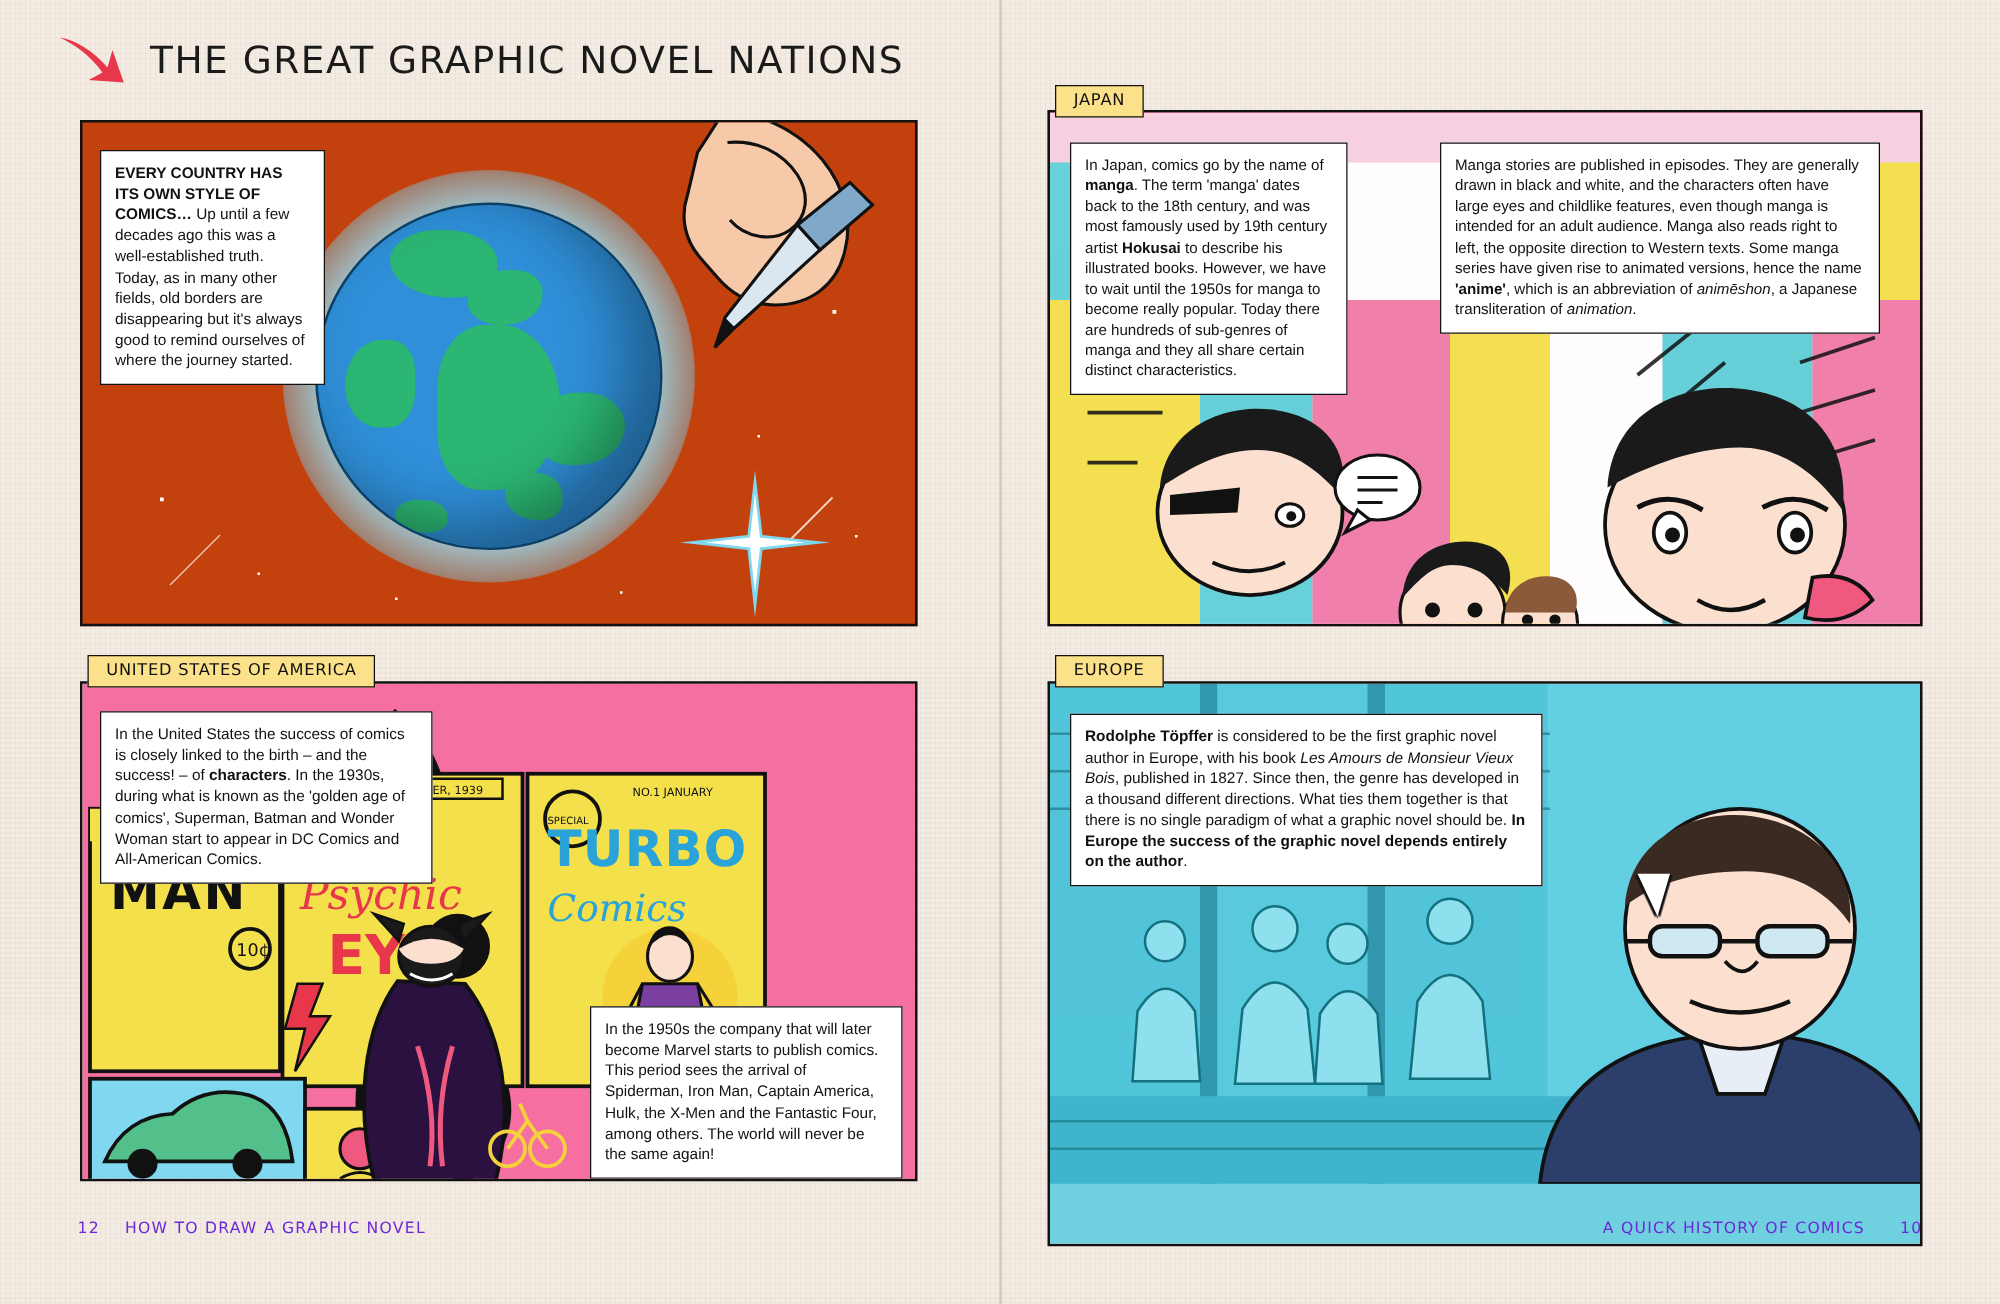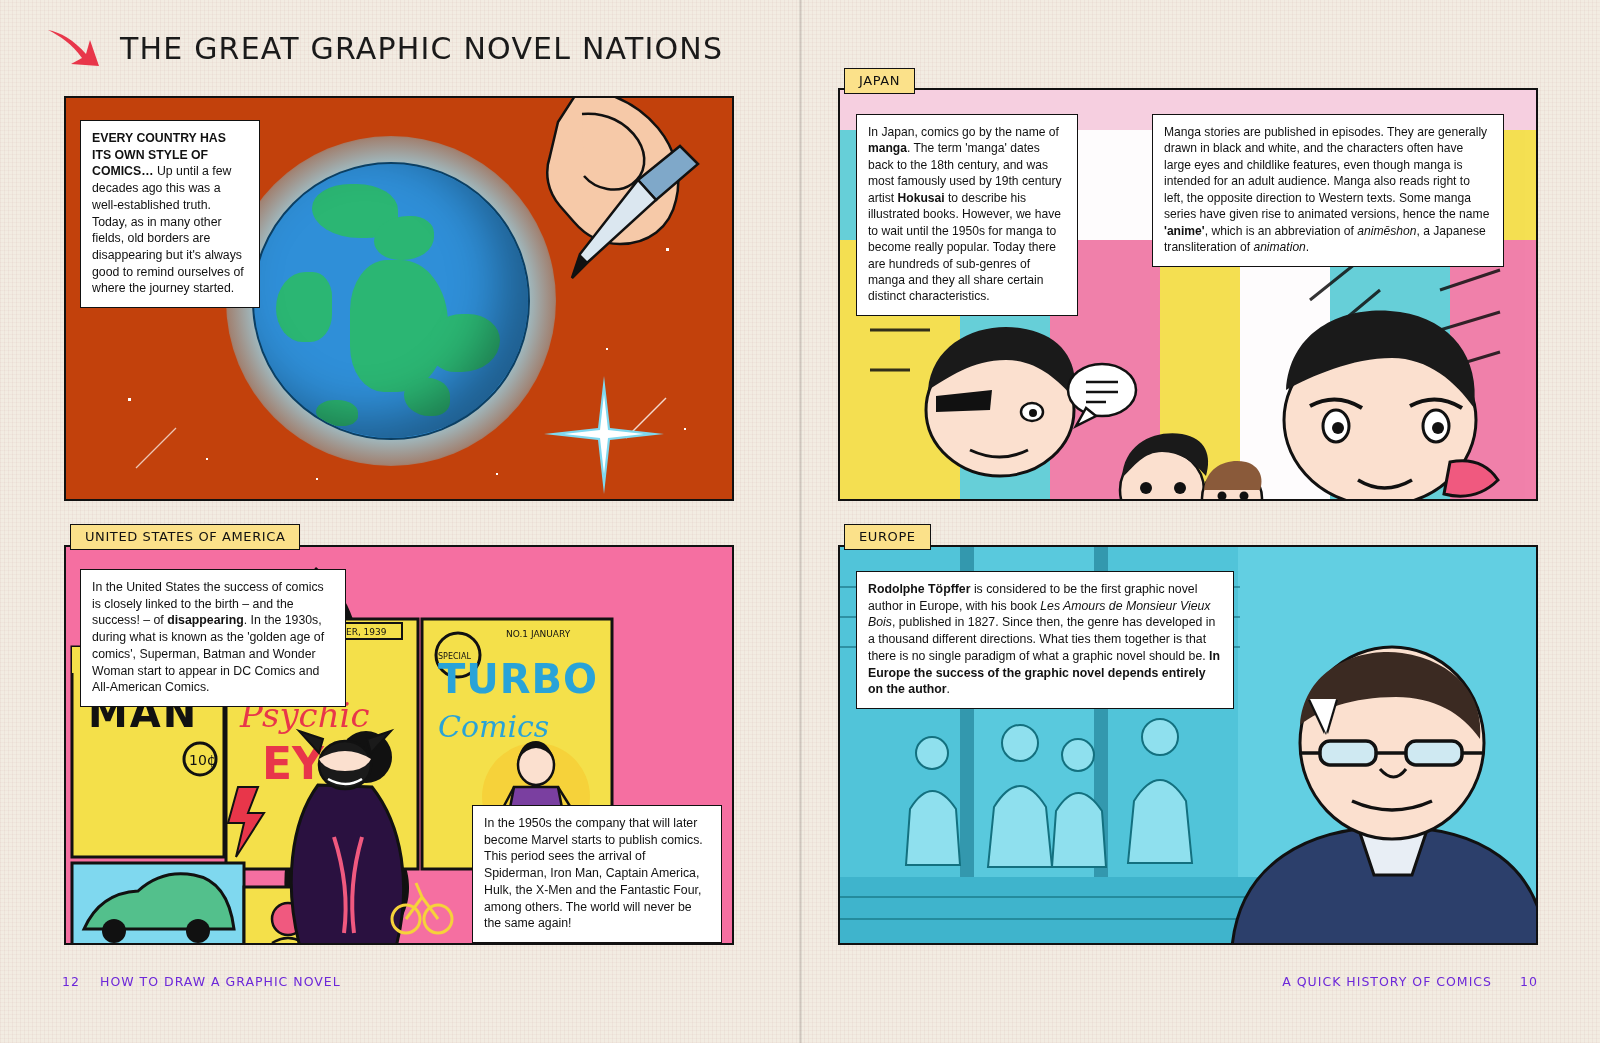--- a/index.html
+++ b/index.html
@@ -360,30 +360,30 @@
 
       <g>
         <circle cx="340" cy="372" r="14" fill="none" stroke="#f6d23a" stroke-width="3"></circle>
         <circle cx="372" cy="372" r="14" fill="none" stroke="#f6d23a" stroke-width="3"></circle>
         <path d="M340 372 l 16 -22 l 16 22 M 356 350 l -6 -14" stroke="#f6d23a" stroke-width="3" fill="none"></path>
       </g>
     </svg>
   </div>
 
   <div class="caption" style="left:14px; top:22px; width:266px;">
-    <span>In the United States the success of comics is closely linked to the birth – and the success! – of </span><b>disappearing</b><span>. In the 1930s, during what is known as the 'golden age of comics', Superman, Batman and Wonder Woman start to appear in DC Comics and All-American Comics.</span>
+    <span>In the United States the success of comics is closely linked to the birth – and the success! – of </span><b>characters</b><span>. In the 1930s, during what is known as the 'golden age of comics', Superman, Batman and Wonder Woman start to appear in DC Comics and All-American Comics.</span>
   </div>
 
   <div class="caption" style="left:406px; top:258px; width:250px;">
     <span>In the 1950s the company that will later become Marvel starts to publish comics. This period sees the arrival of Spiderman, Iron Man, Captain America, Hulk, the X-Men and the Fantastic Four, among others. The world will never be the same again!</span>
   </div>
 </div>
 
 <div class="tag" style="left:844px; top:524px;">EUROPE</div>
-<div class="panel" style="left:838px; top:545px; width:700px; height:400px;">
+<div class="panel" style="left:838px; top:545px; width:700px; height:452px;">
   <div class="eu-art">
     <svg style="position:absolute;inset:0" width="700" height="400" aria-hidden="true">
       <rect width="700" height="400" fill="#62cfe2"></rect>
 
       <g opacity="0.85">
         <rect x="0" y="0" width="120" height="400" fill="#4fc3d8"></rect>
         <rect x="120" y="0" width="14" height="400" fill="#2b8fa6"></rect>
         <rect x="134" y="0" width="120" height="400" fill="#58c9dd"></rect>
         <rect x="254" y="0" width="14" height="400" fill="#2b8fa6"></rect>
         <rect x="268" y="0" width="130" height="400" fill="#4fc3d8"></rect>

